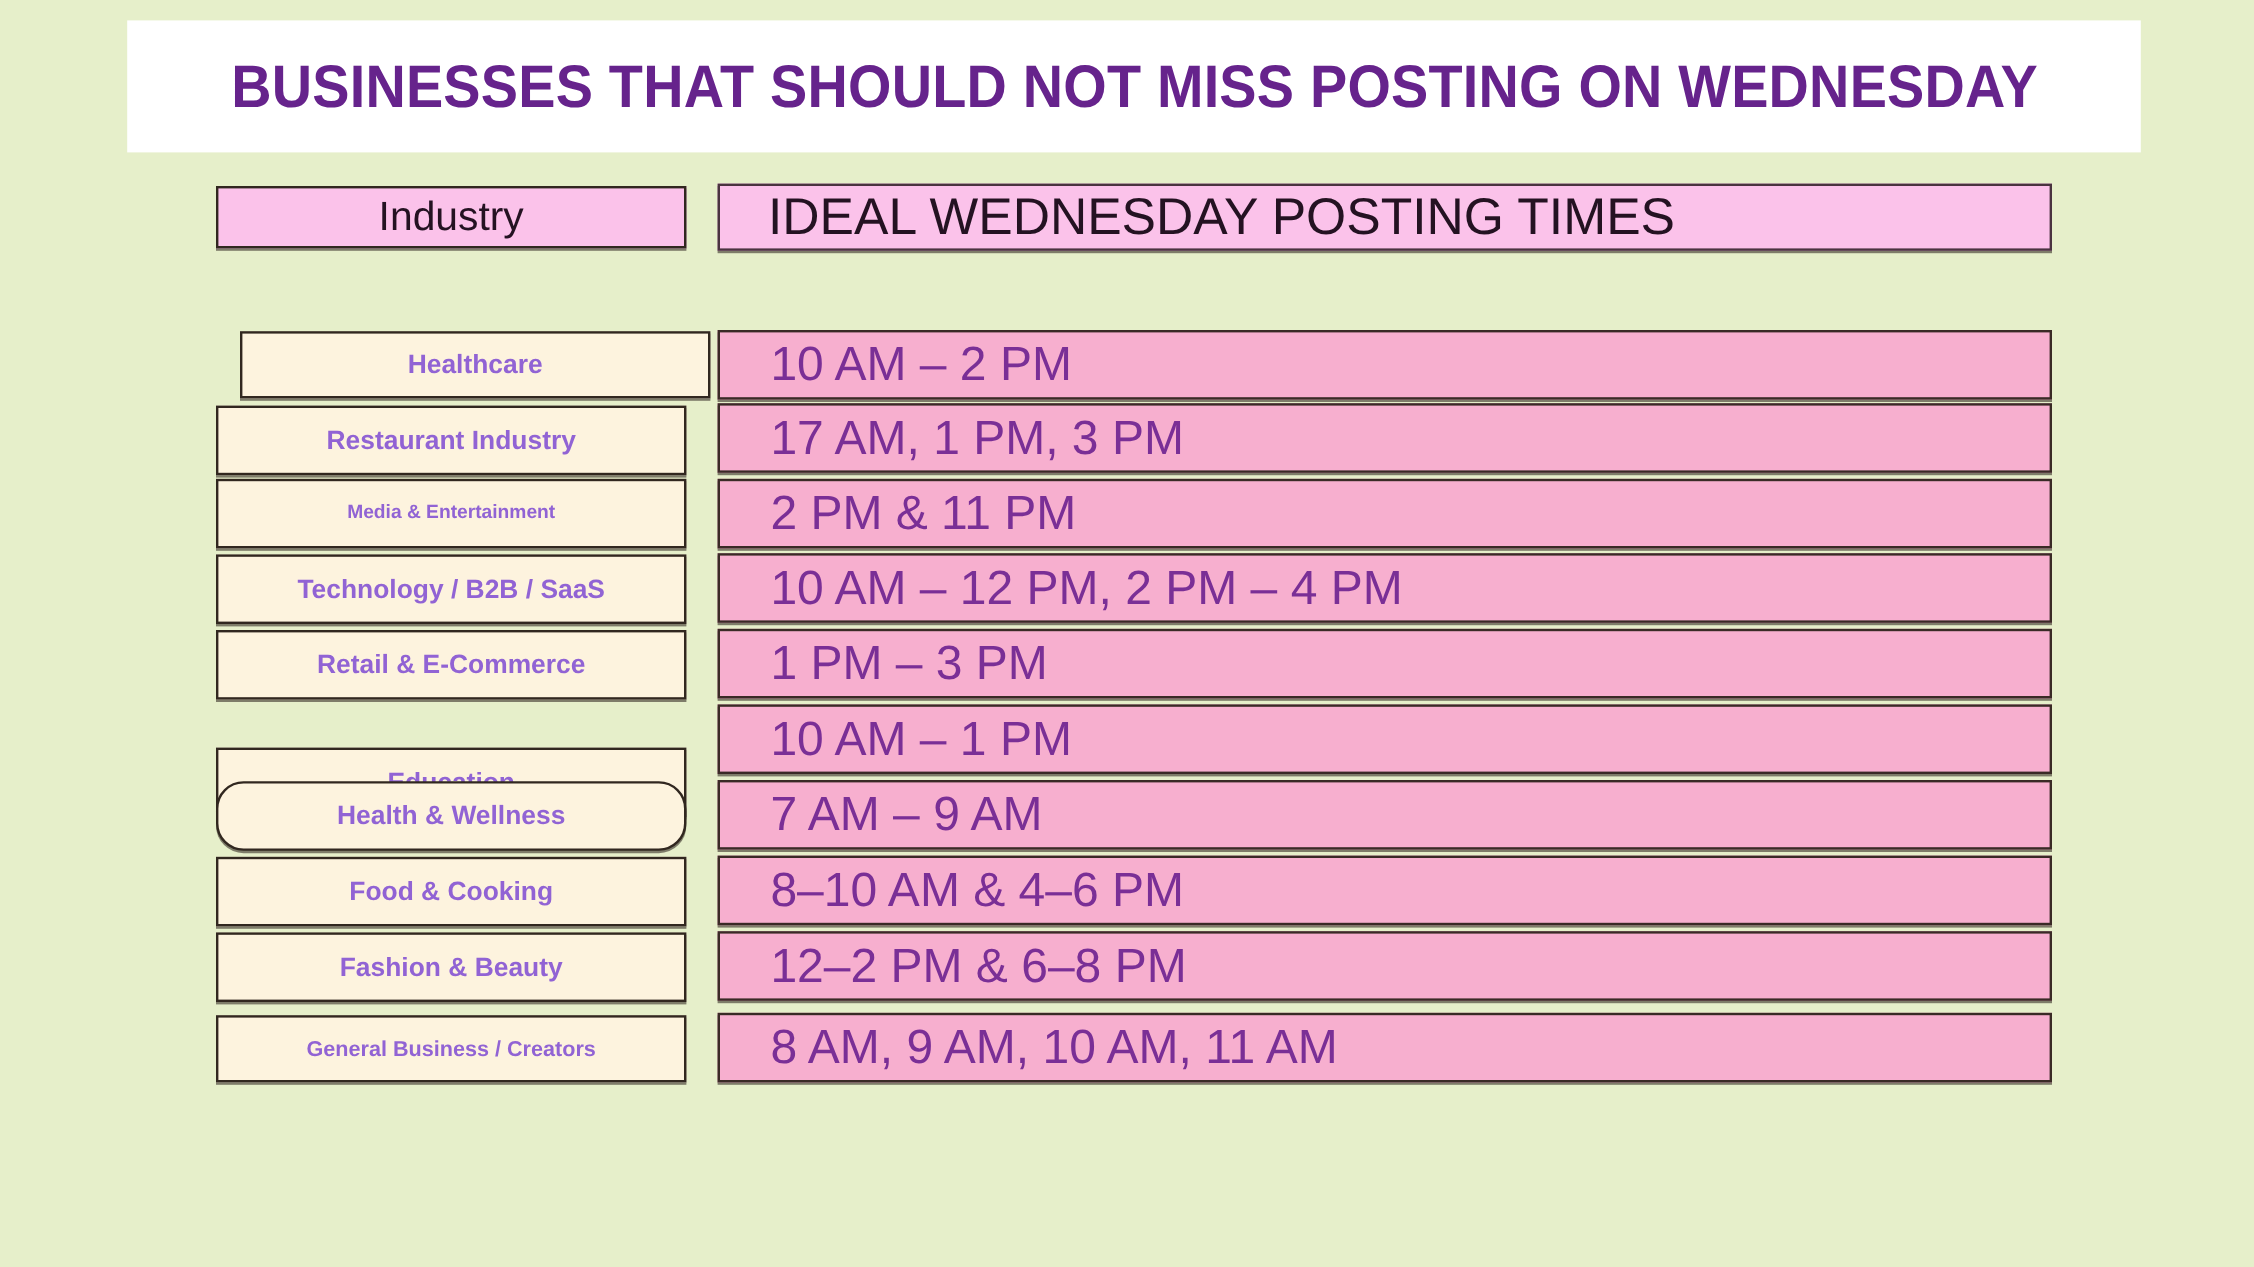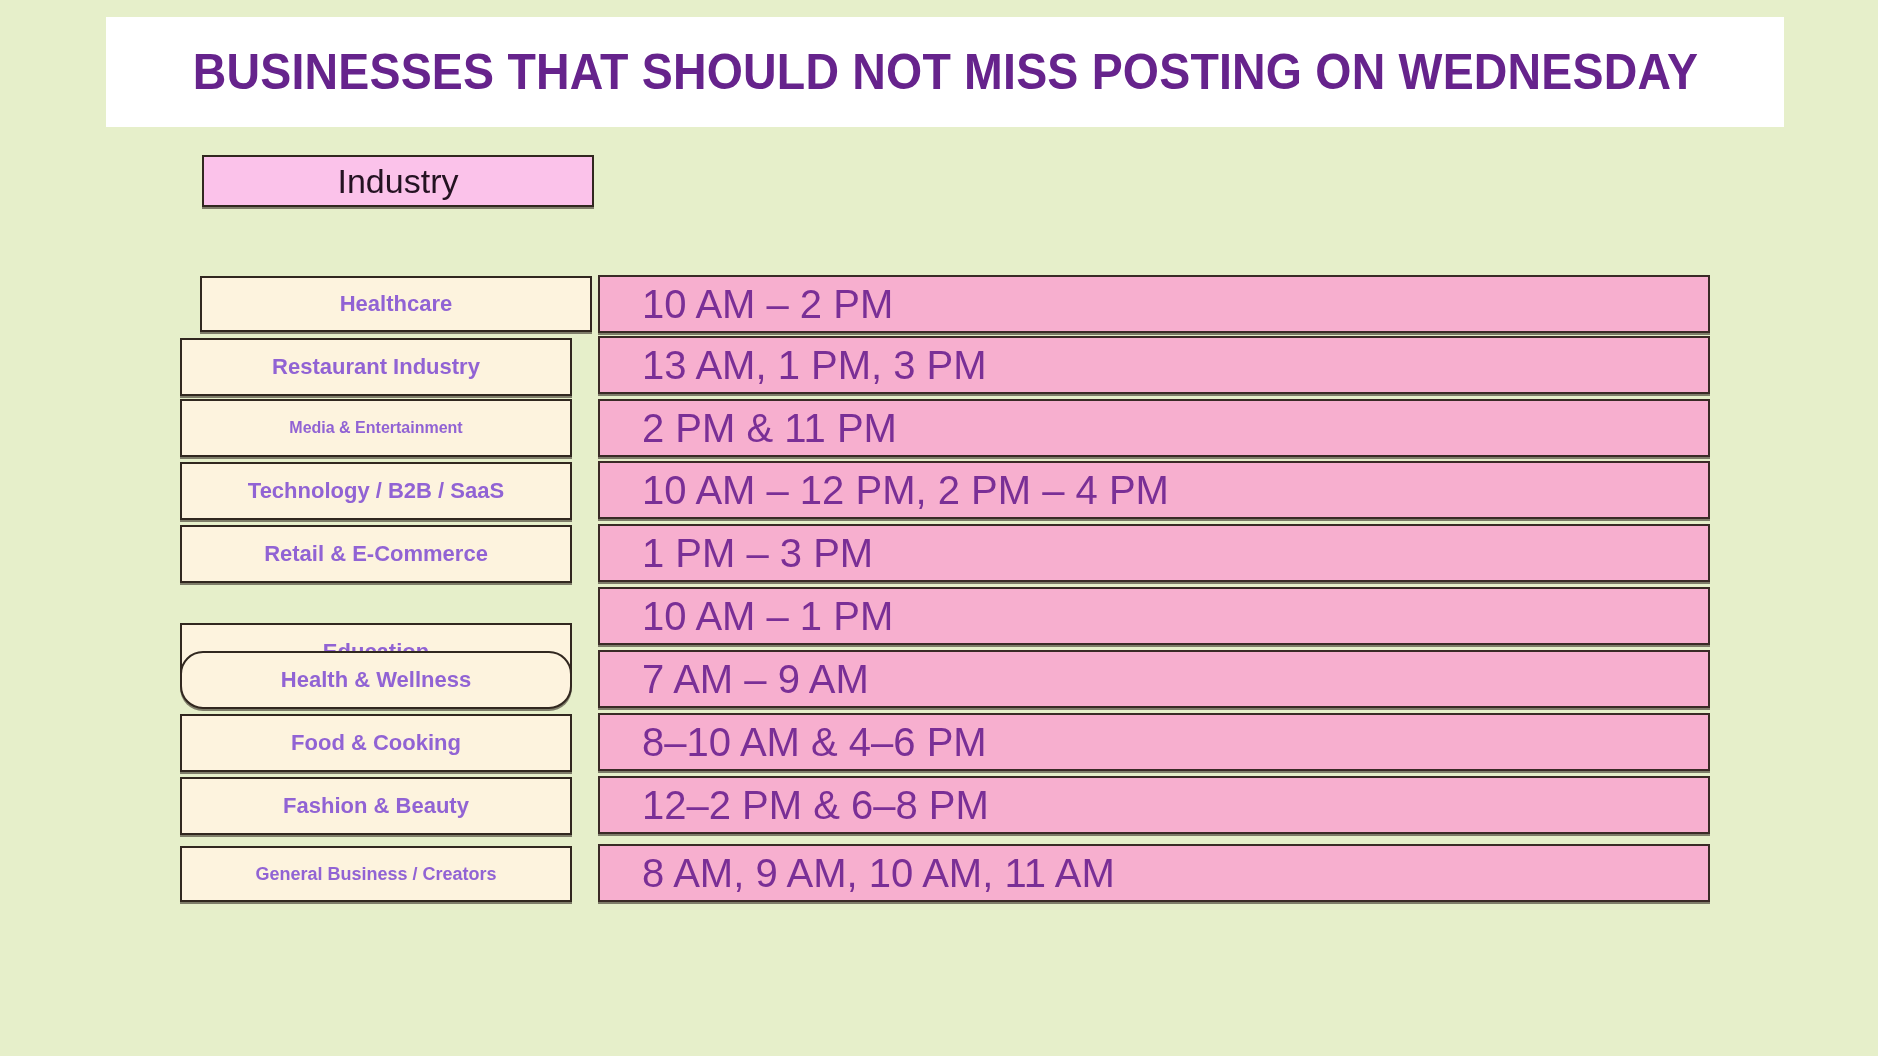--- a/index.html
+++ b/index.html
@@ -66,21 +66,20 @@
     color: #9163d4;
     font-weight: 700;
     text-align: center;
     overflow: hidden;
   }
   .cell-industry.head {
     background: #fbc2ea;
     color: #241222;
     font-weight: 400;
     font-size: 34px;
-    margin-left: 22px;
   }
 
   
   .cell-times {
     position: absolute;
     left: 598px;
     width: 1112px;
     box-sizing: border-box;
     background: #f7afcf;
     border: 2px solid #3a2a26;
@@ -112,29 +111,30 @@
 <body>
 
 <div class="banner">
   <div class="banner-title">BUSINESSES THAT SHOULD NOT MISS POSTING ON WEDNESDAY</div>
 </div>
 
 <div class="table">
 
   <div class="row">
     <div class="cell-industry head shadow-b" style="top:0px; height:52px;">Industry</div>
+    <div class="cell-times head shadow-b" style="top:-2px; height:56px;">IDEAL WEDNESDAY POSTING TIMES</div>
   </div>
 
   <div class="row" style="height:0">
 
     <div class="cell-industry shadow-b" style="top:50px; height:56px; font-size:22px;margin-left:20px;">Healthcare</div>
     <div class="cell-times shadow-b" style="top:49px; height:58px;">10 AM – 2 PM</div>
 
     <div class="cell-industry shadow-b" style="top:112px; height:58px; font-size:22px;">Restaurant Industry</div>
-    <div class="cell-times shadow-b" style="top:110px; height:58px;">13 AM, 1 PM, 3 PM</div>
+    <div class="cell-times shadow-b" style="top:110px; height:58px;">17 AM, 1 PM, 3 PM</div>
 
     <div class="cell-industry shadow-b" style="top:173px; height:58px; font-size:16px;">Media &amp; Entertainment</div>
     <div class="cell-times shadow-b" style="top:173px; height:58px;">2 PM &amp; 11 PM</div>
 
     <div class="cell-industry shadow-b" style="top:236px; height:58px; font-size:22px;">Technology / B2B / SaaS</div>
     <div class="cell-times shadow-b" style="top:235px; height:58px;">10 AM – 12 PM, 2 PM – 4 PM</div>
 
     <div class="cell-industry shadow-b" style="top:299px; height:58px; font-size:22px;">Retail &amp; E-Commerce</div>
     <div class="cell-times shadow-b" style="top:298px; height:58px;">1 PM – 3 PM</div>
 

